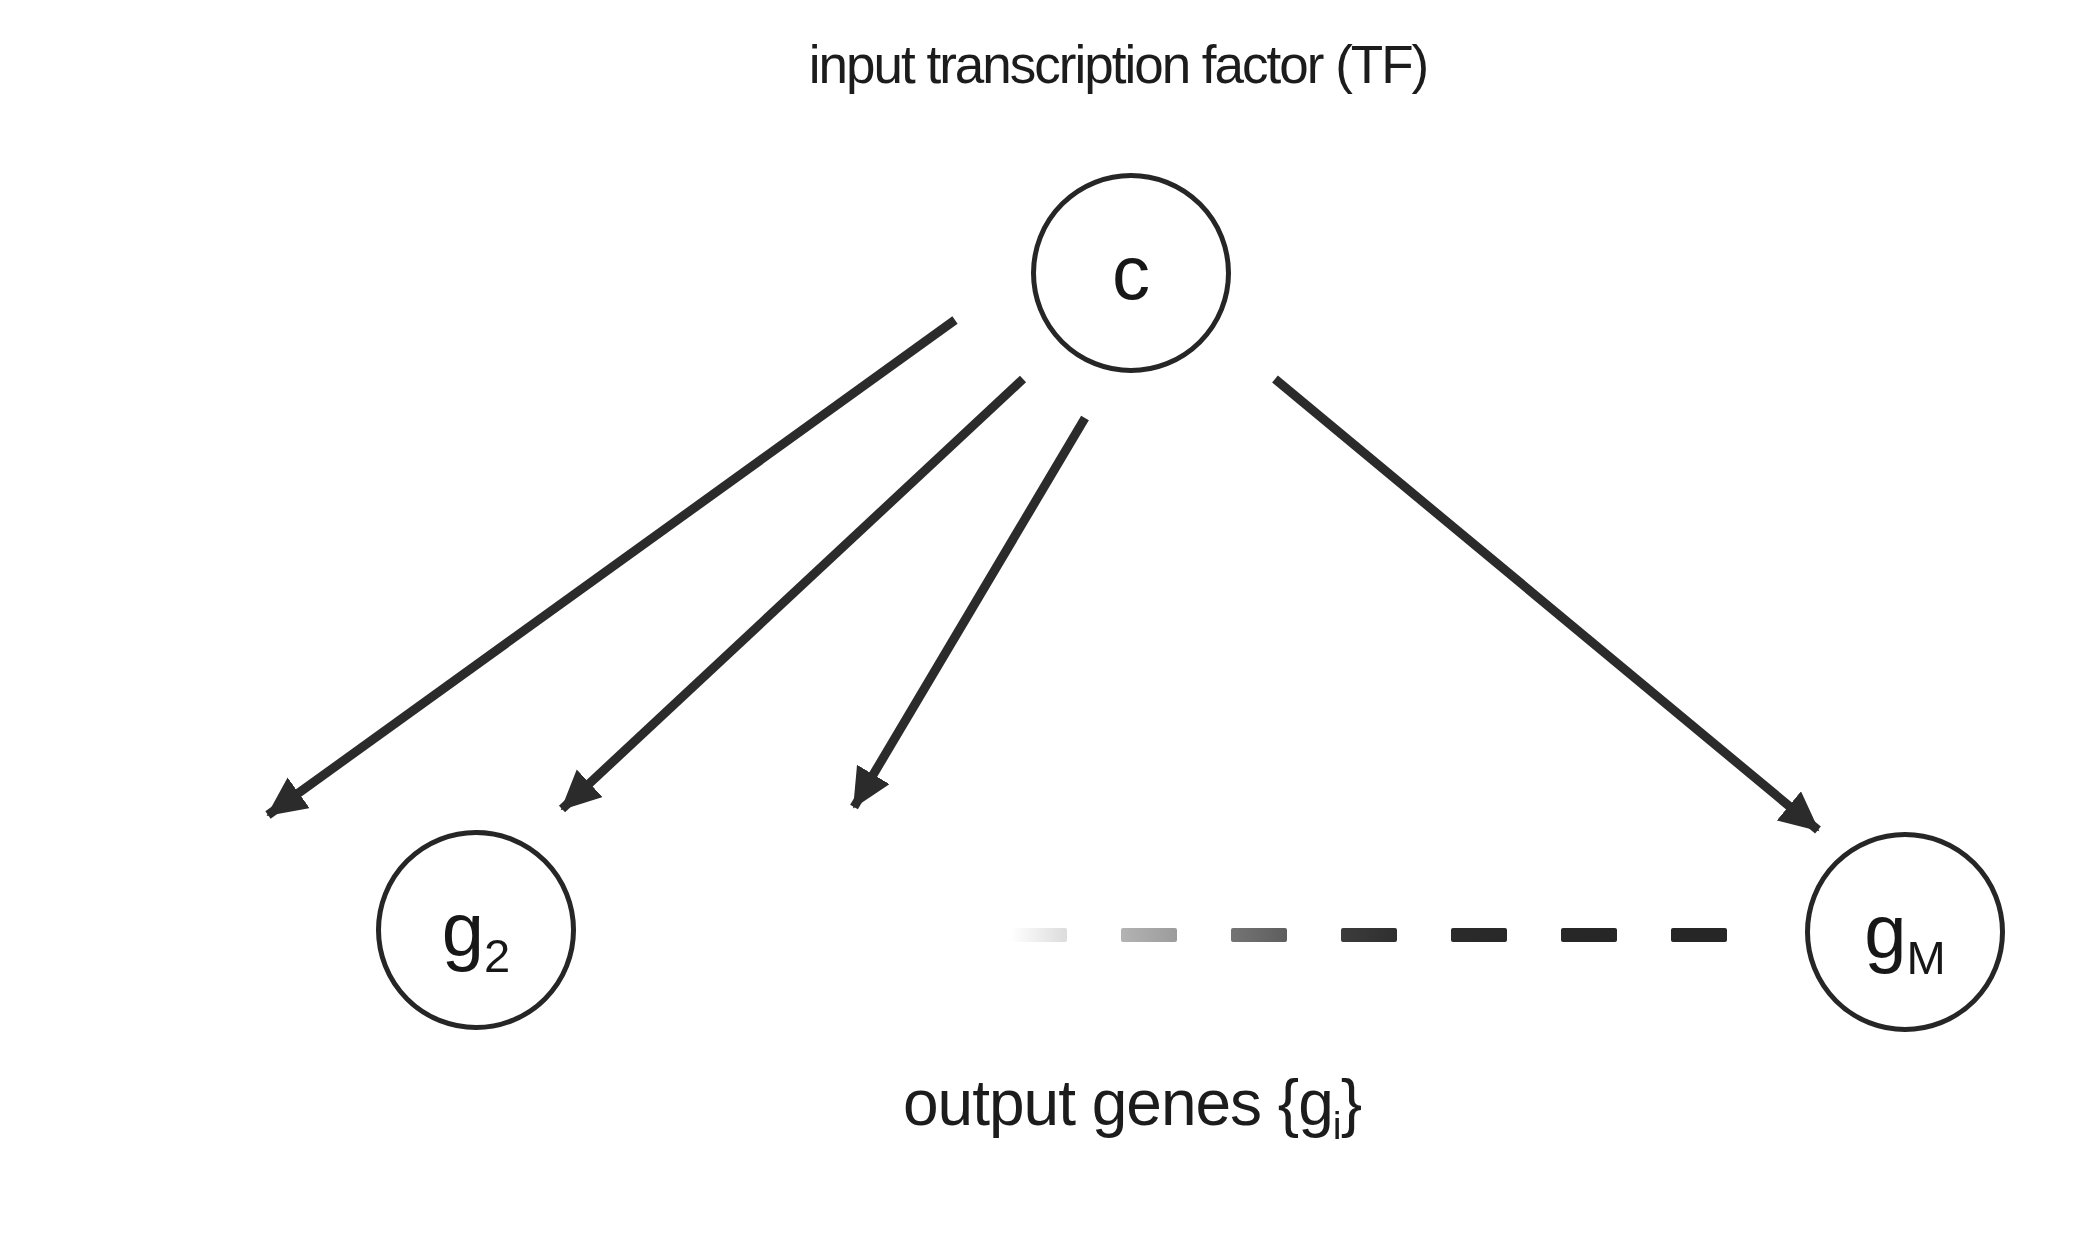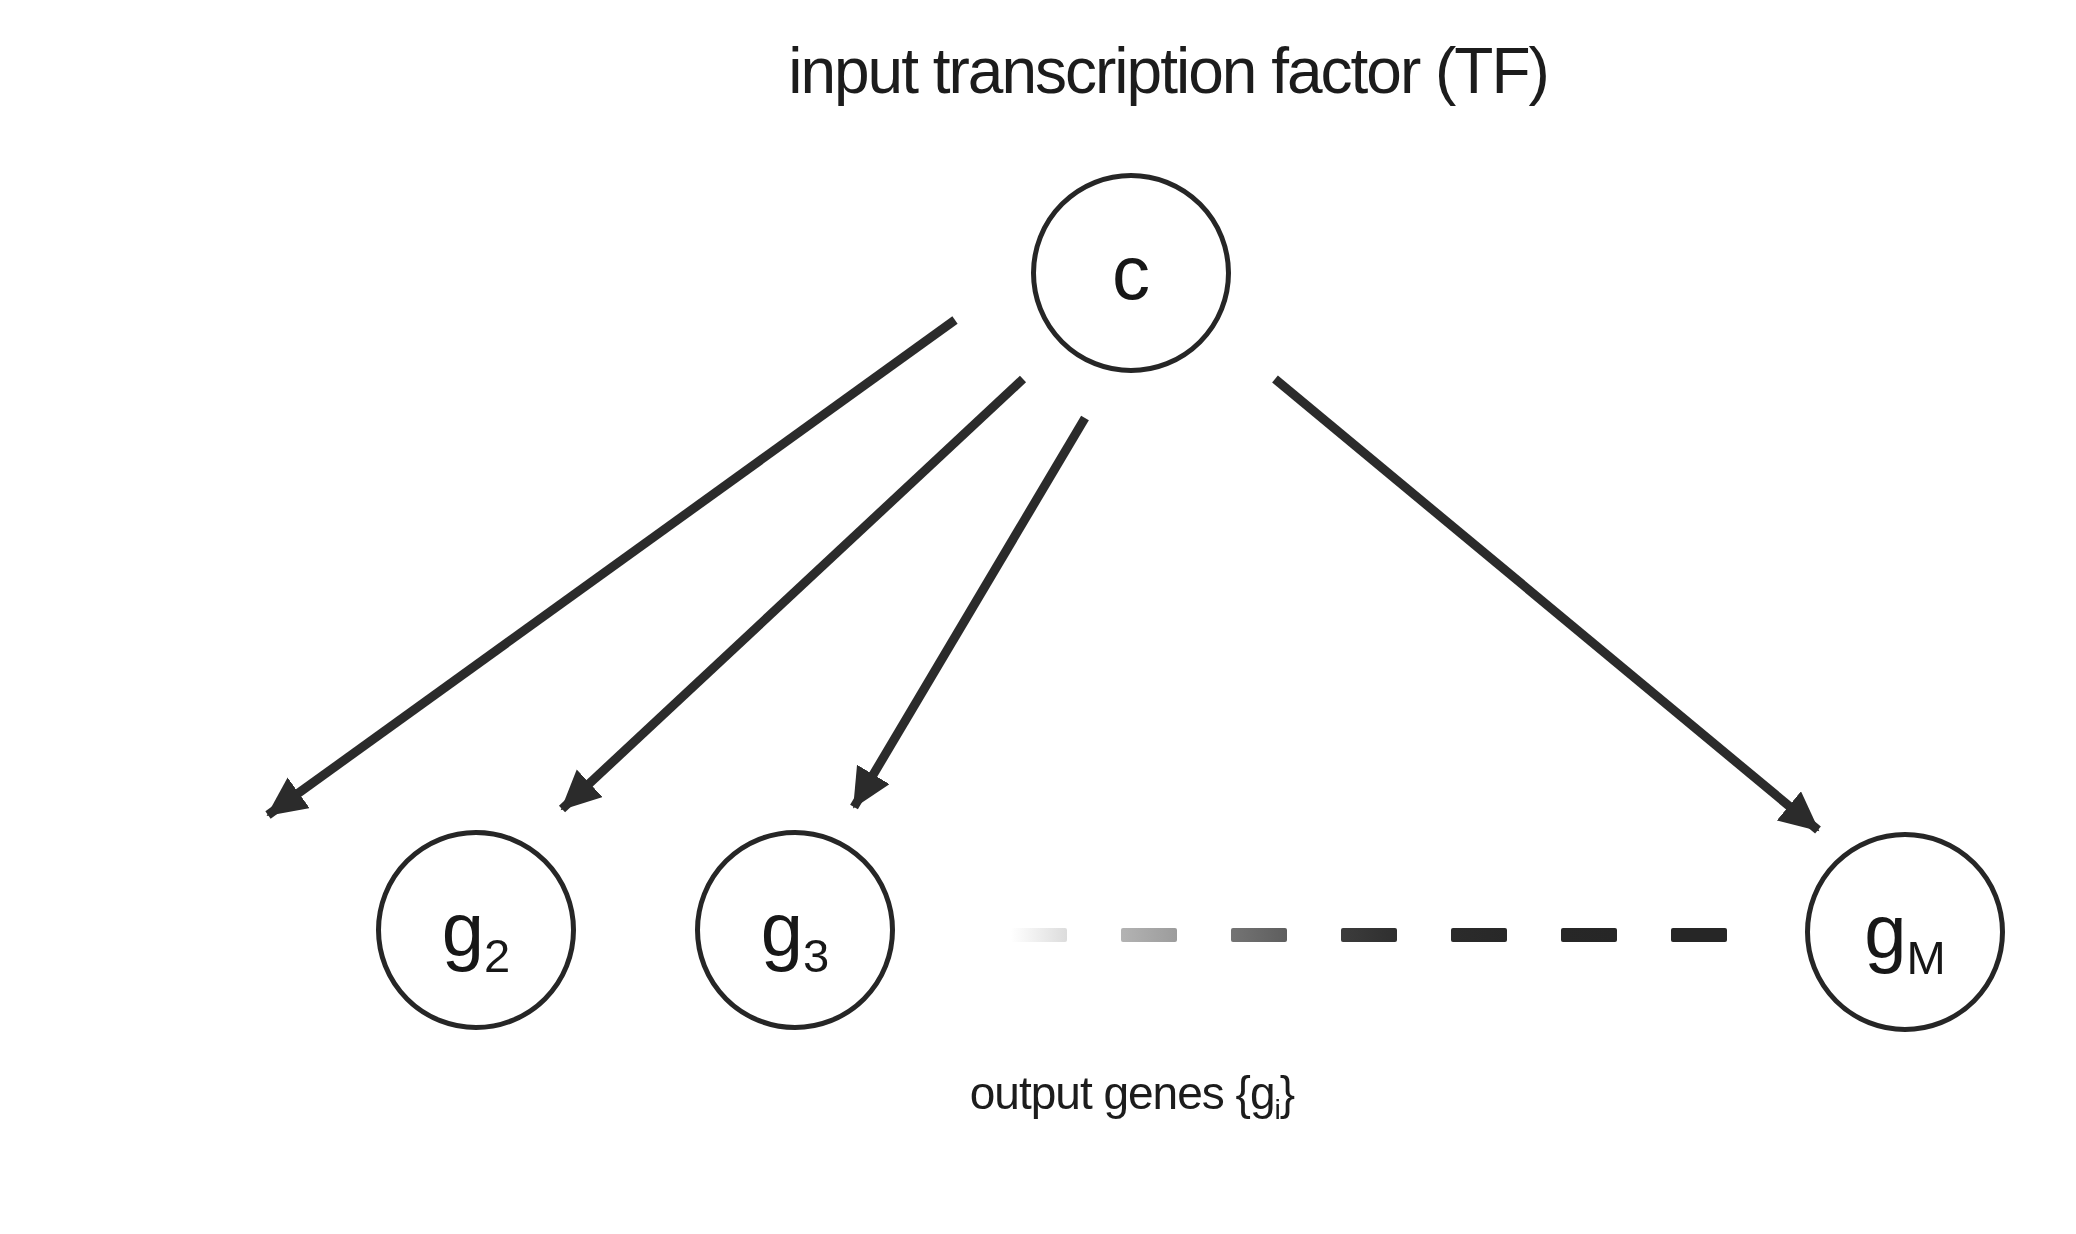--- a/index.html
+++ b/index.html
@@ -12,33 +12,33 @@
     width: 2076px;
     height: 1234px;
     background: #ffffff;
     overflow: hidden;
     font-family: "Liberation Sans", sans-serif;
     color: #1c1c1c;
   }
   .title {
     position: absolute;
     top: 34px;
-    left: 1168px;
+    left: 1118px;
     transform: translateX(-50%);
-    font-size: 64px;
+    font-size: 53px;
     letter-spacing: -2px;
     white-space: nowrap;
     color: #1c1c1c;
   }
   .caption {
     position: absolute;
     top: 1066px;
     left: 1132px;
     transform: translateX(-50%);
-    font-size: 46px;
+    font-size: 64px;
     letter-spacing: -1px;
     white-space: nowrap;
     color: #1c1c1c;
   }
   .edges-layer {
     position: absolute;
     left: 0;
     top: 0;
     width: 2076px;
     height: 1234px;
@@ -110,23 +110,20 @@
 
   <div class="node node-c">
     <span>c</span>
   </div>
 
 
   <div class="node node-g2">
     <span><span>g</span><sub>2</sub></span>
   </div>
 
-  <div class="node node-g3">
-    <span><span>g</span><sub>3</sub></span>
-  </div>
 
   <div class="dashes">
       <span class="dash" style="background: linear-gradient(to right, rgb(255, 255, 255), rgb(220, 220, 220));"></span>
       <span class="dash" style="background: linear-gradient(to right, rgb(179, 179, 179), rgb(156, 156, 156));"></span>
       <span class="dash" style="background: linear-gradient(to right, rgb(116, 116, 116), rgb(94, 94, 94));"></span>
       <span class="dash" style="background: linear-gradient(to right, rgb(60, 60, 60), rgb(47, 47, 47));"></span>
       <span class="dash" style="background: linear-gradient(to right, rgb(43, 43, 43), rgb(40, 40, 40));"></span>
       <span class="dash" style="background: linear-gradient(to right, rgb(39, 39, 39), rgb(38, 38, 38));"></span>
       <span class="dash" style="background: linear-gradient(to right, rgb(38, 38, 38), rgb(38, 38, 38));"></span>
     </div>

